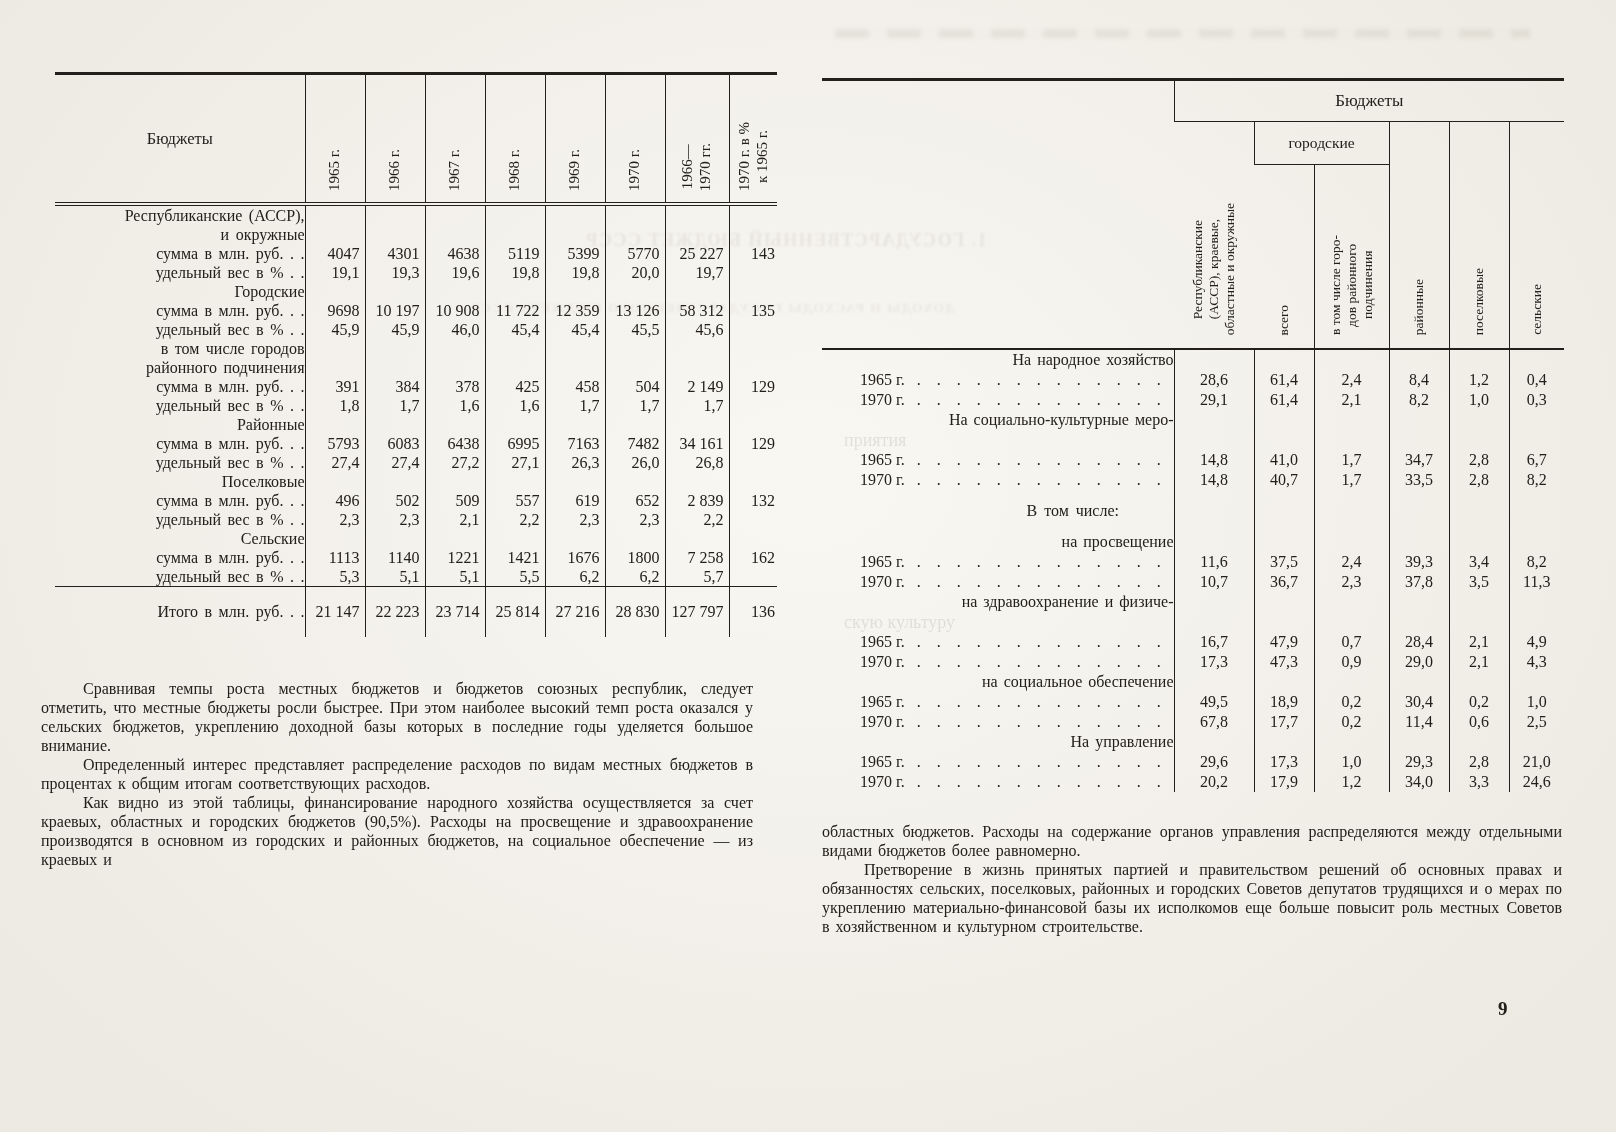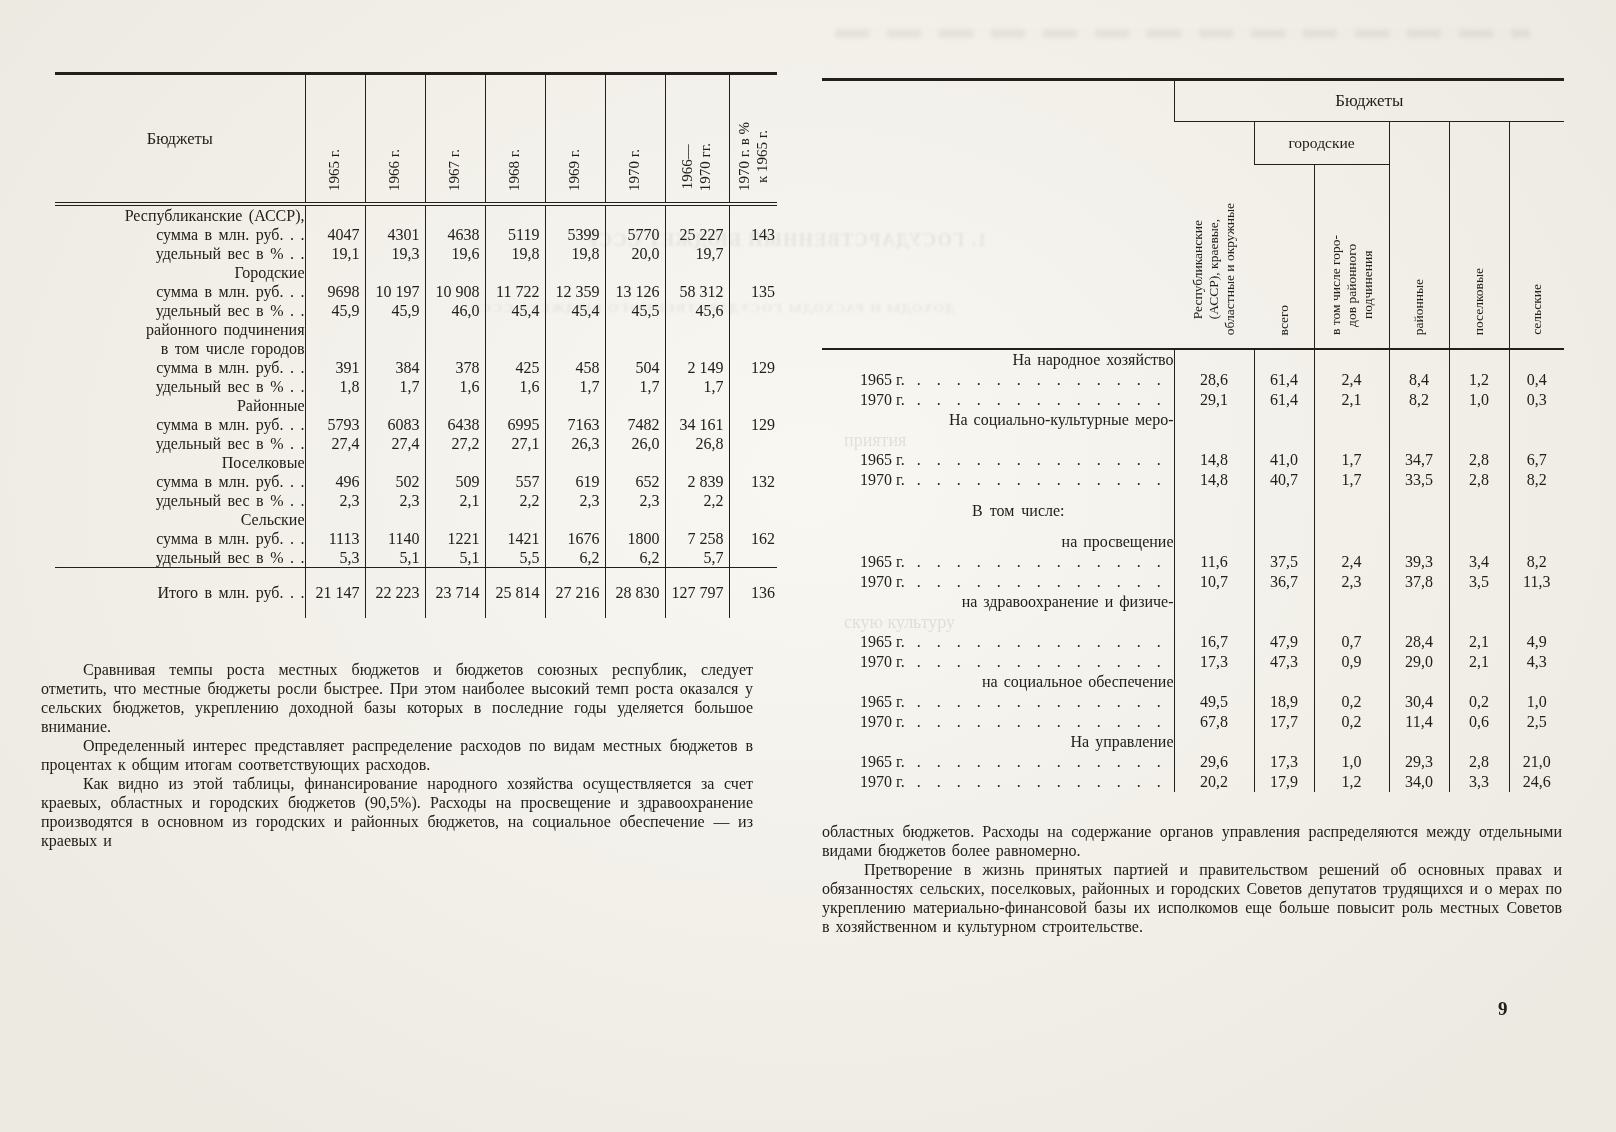--- a/index.html
+++ b/index.html
@@ -54,21 +54,21 @@
     text-align:center;vertical-align:middle;font-size:17px;}
   .rtable th.gor{height:40px;border-bottom:1.4px solid var(--ink);
     text-align:center;vertical-align:middle;font-size:15.5px;}
   .rtable th.vcell{vertical-align:bottom;text-align:center;padding:6px 2px 9px;}
   .rtable th.vcell .vert{font-size:13.5px;}
   .rtable th.sub{height:168px;}
   .rtable td{height:20px;line-height:20px;padding:0;}
   .rtable td.val{text-align:center;font-size:16px;}
   .rtable td.g0{padding-left:0;word-spacing:2px;white-space:nowrap;text-align:right;}
   .rtable td.g1{padding-left:22px;white-space:nowrap;}
-  .rtable td.center{padding-left:150px;word-spacing:3px;}
+  .rtable td.center{padding-left:150px;word-spacing:3px;text-align:center;}
   .rtable tr.centerrow td{height:42px;line-height:42px;}
   .rtable td.ylab{padding-left:0;}
   .yflex{display:flex;align-items:baseline;padding-left:38px;}
   .yflex .leader{flex:1;overflow:hidden;white-space:nowrap;letter-spacing:6px;
     margin:0 8px 0 12px;}
 
   
   .textblock{font-size:16px;line-height:19px;text-align:justify;}
   .textblock p{margin:0;text-indent:42px;word-spacing:2px;}
   .textblock p.noindent{text-indent:0;}
@@ -136,20 +136,31 @@
             <td class="num"></td>
             <td class="num"></td>
             <td class="num"></td>
             <td class="num"></td>
             <td class="num"></td>
             <td class="num"></td>
             <td class="num"></td>
             <td class="num pct"></td>
           </tr>
           <tr>
+            <td class="lbl ind1">и окружные</td>
+            <td class="num"></td>
+            <td class="num"></td>
+            <td class="num"></td>
+            <td class="num"></td>
+            <td class="num"></td>
+            <td class="num"></td>
+            <td class="num"></td>
+            <td class="num pct"></td>
+          </tr>
+          <tr>
             <td class="lbl ind2">сумма в млн. руб. . .</td>
             <td class="num">4047</td>
             <td class="num">4301</td>
             <td class="num">4638</td>
             <td class="num">5119</td>
             <td class="num">5399</td>
             <td class="num">5770</td>
             <td class="num">25 227</td>
             <td class="num pct">143</td>
           </tr>
@@ -191,32 +202,32 @@
             <td class="num">45,9</td>
             <td class="num">45,9</td>
             <td class="num">46,0</td>
             <td class="num">45,4</td>
             <td class="num">45,4</td>
             <td class="num">45,5</td>
             <td class="num">45,6</td>
             <td class="num pct"></td>
           </tr>
           <tr>
+            <td class="lbl ind1">в том числе городов</td>
+            <td class="num"></td>
+            <td class="num"></td>
+            <td class="num"></td>
+            <td class="num"></td>
+            <td class="num"></td>
+            <td class="num"></td>
+            <td class="num"></td>
+            <td class="num pct"></td>
+          </tr>
+          <tr>
             <td class="lbl ind2">районного подчинения</td>
-            <td class="num"></td>
-            <td class="num"></td>
-            <td class="num"></td>
-            <td class="num"></td>
-            <td class="num"></td>
-            <td class="num"></td>
-            <td class="num"></td>
-            <td class="num pct"></td>
-          </tr>
-          <tr>
-            <td class="lbl ind1">в том числе городов</td>
             <td class="num"></td>
             <td class="num"></td>
             <td class="num"></td>
             <td class="num"></td>
             <td class="num"></td>
             <td class="num"></td>
             <td class="num"></td>
             <td class="num pct"></td>
           </tr>
           <tr>

